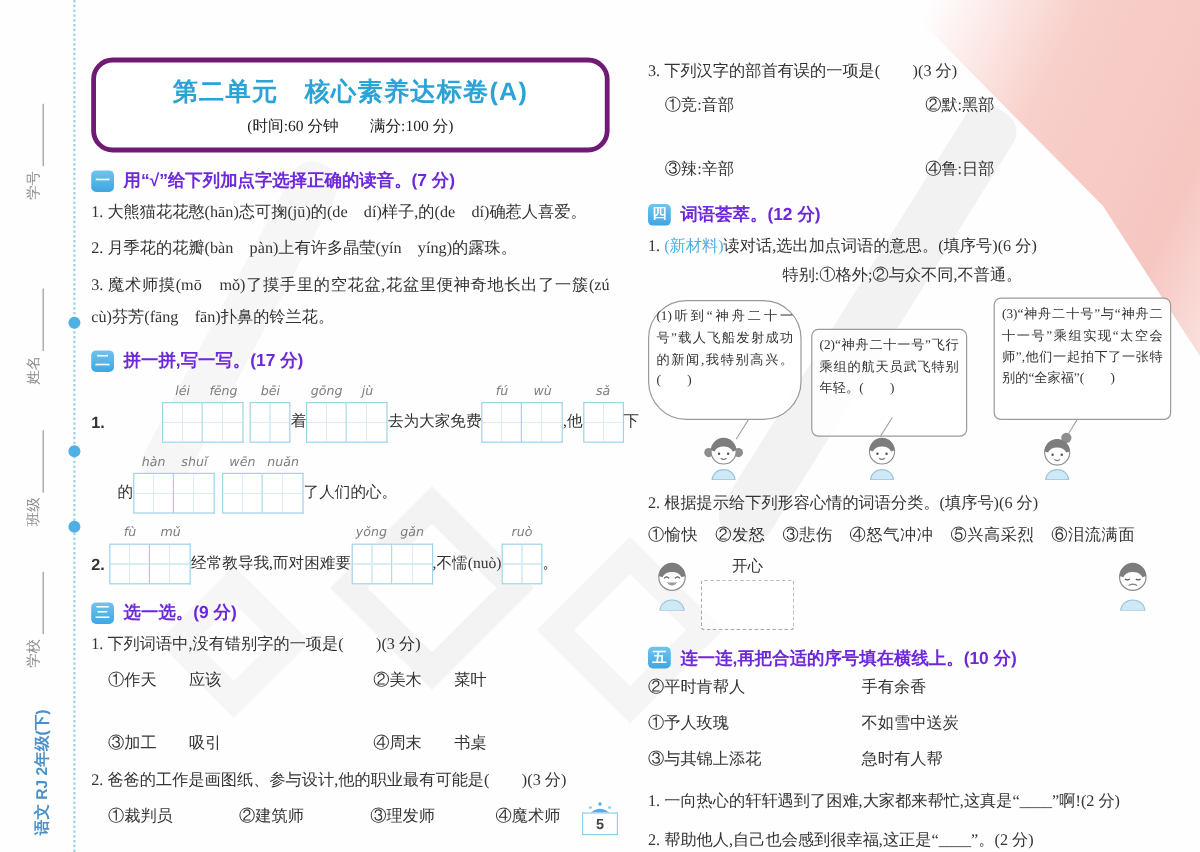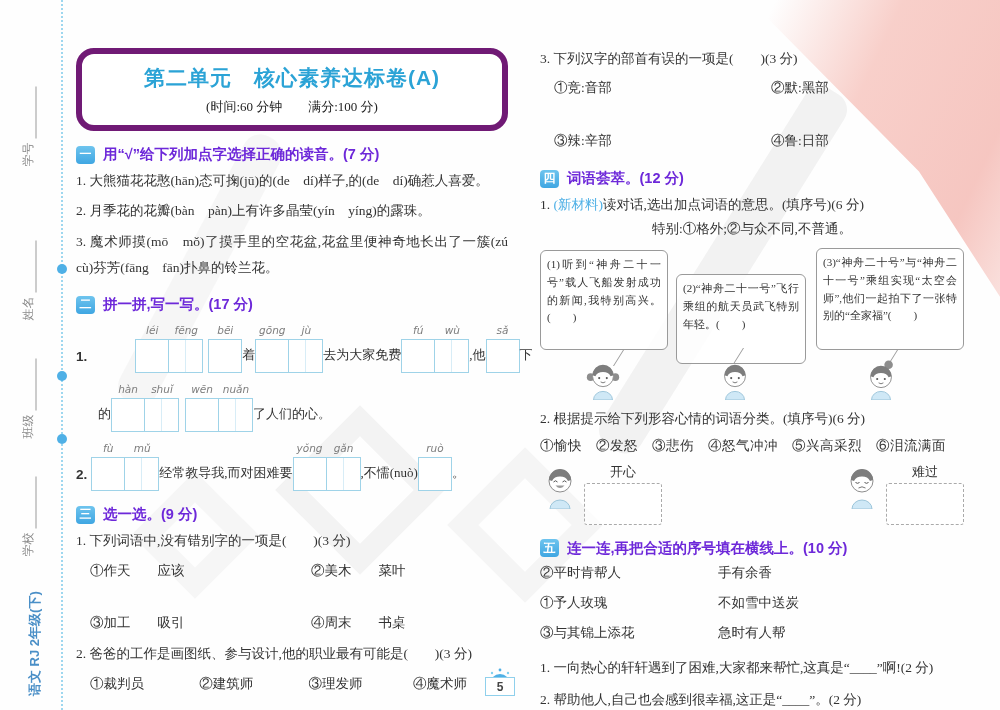--- a/index.html
+++ b/index.html
@@ -29,21 +29,21 @@
   .side-item .uline { display:inline-block; width:52px; border-bottom:1px solid #9a9a9a; height:12px; }
   .side-book { position:absolute; z-index:2; transform:rotate(-90deg); transform-origin:center;
     font-family:"Liberation Sans","DejaVu Sans",sans-serif; font-size:13px; font-weight:bold; color:#4a8fc7; white-space:nowrap; }
 
   
   .col { position:absolute; top:0; z-index:3; }
   .col-left { left:76px; width:432px; }
   .col-right { left:540px; width:424px; }
 
   
-  .title-box { margin-top:48px; border:6px solid #701a75; border-radius:18px; padding:10px 8px 9px; text-align:center; background:rgba(255,255,255,.6); }
+  .title-box { margin-top:48px; border:4px solid #701a75; border-radius:18px; padding:10px 8px 9px; text-align:center; background:rgba(255,255,255,.6); }
   .title-main { font-family:"Liberation Sans","DejaVu Sans",sans-serif; font-size:21px; font-weight:bold; color:#2ba3d6; letter-spacing:1px; }
   .title-sub { margin-top:6px; font-size:13px; color:#222; }
 
   
   .sec { display:flex; align-items:center; gap:8px; margin-top:14px; }
   .badge { flex:0 0 auto; width:19px; height:18px; border-radius:4px; background:linear-gradient(#6ec4ee,#3fa6e2);
     color:#fff; font-family:"Liberation Sans","DejaVu Sans",sans-serif; font-size:12px; font-weight:bold;
     display:flex; align-items:center; justify-content:center; }
   .sec-title { font-family:"Liberation Sans","DejaVu Sans",sans-serif; font-size:14.5px; font-weight:bold; color:#6d28d9;text-align:right; }
 
@@ -66,23 +66,23 @@
 
   
   .rc-first { margin-top:46px; }
   .tag { color:#4fb0e6; }
   .definition { text-align:center; font-size:13.5px; margin-top:2px; }
 
   
   .bubble-zone { position:relative; height:156px; margin-top:8px; }
   .bubble { position:absolute; border:1px solid #9a9a9a; border-radius:6px; background:rgba(255,255,255,.85);
     padding:5px 6px; font-size:11px; line-height:1.6; text-align:justify; }
-  .b1 { left:0; top:4px; width:128px; height:100px; }
+  .b1 { left:0; top:4px; width:128px; height:100px;border-radius:32px; }
   .b2 { left:136px; top:28px; width:130px; height:90px; }
-  .b3 { left:276px; top:2px; width:148px; height:102px; }
+  .b3 { left:288px; top:2px; width:148px; height:102px; }
   .tail { position:absolute; width:12px; height:16px; border-left:1px solid #9a9a9a; transform:skewX(-32deg); }
   .t1 { left:78px; top:104px; } .t2 { left:198px; top:102px; } .t3 { left:352px; top:104px; }
   .avatar { position:absolute; width:38px; height:40px; }
   .a1 { left:44px; top:114px; } .a2 { left:176px; top:114px; } .a3 { left:322px; top:114px; }
 
   
   .bank { font-size:13.5px; margin-top:4px; letter-spacing:.5px; }
   .moods { display:flex; justify-content:space-between; margin-top:8px; }
   .mood { display:flex; align-items:flex-start; gap:4px; }
   .mood .face { width:40px; height:46px; }
@@ -357,24 +357,20 @@
         </div>
       </div>
       <div class="mood">
         <svg class="face" viewBox="0 0 40 46">
           <circle cx="20" cy="18" r="11" fill="#fff" stroke="#8d8d8d"></circle>
           <path d="M9 17 a11 11 0 0 1 22 0 l-3 1 a8.6 7 0 0 0 -16 0 z" fill="#7d7d7d"></path>
           <path d="M13.5 19.5 q2 1.6 4 0 M22.5 19.5 q2 1.6 4 0" stroke="#555" fill="none"></path>
           <path d="M16.5 25 q3.5 -2.4 7 0" stroke="#777" fill="none"></path>
           <path d="M10 46 a10 9 0 0 1 20 0 z" fill="#cfe8f6" stroke="#9cc5da"></path>
         </svg>
-        <div class="mcol">
-          <span class="mlabel">难过</span>
-          <span class="mbox"></span>
-        </div>
       </div>
     </div>
 
     <div class="sec">
       <span class="badge">五</span>
       <span class="sec-title">连一连,再把合适的序号填在横线上。(10 分)</span>
     </div>
     <div class="pair">
       <span class="pl">②平时肯帮人</span>
       <span class="pr">手有余香</span>

